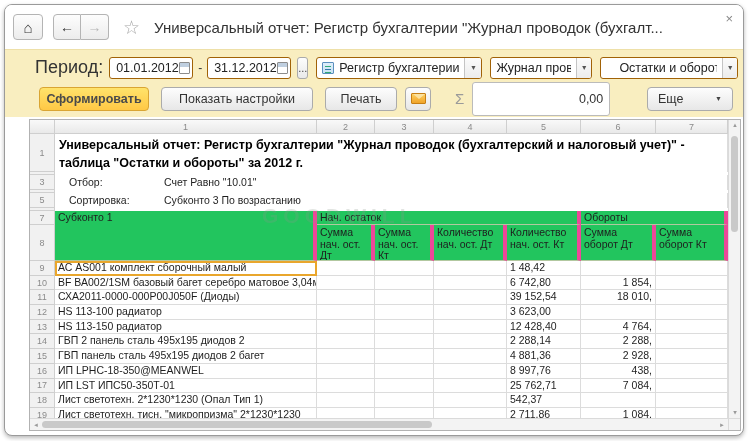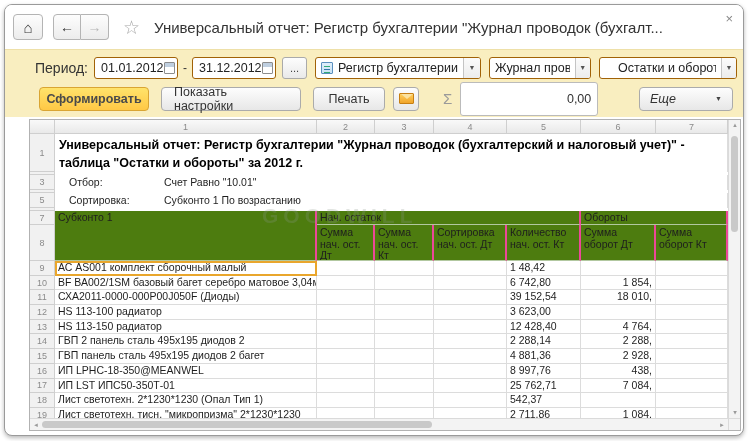--- a/index.html
+++ b/index.html
@@ -17,47 +17,47 @@
   .nav-group .tb-btn:first-child { border-radius:4px 0 0 4px; border-left-width:1px; }
   .nav-group .tb-btn:last-child { border-radius:0 4px 4px 0; color:#b5b5b5; }
   .star { margin-left:14px; font-size:19px; color:#a8a8a8; }
   .win-title { margin-left:14px; font-size:15px; color:#333; white-space:nowrap; overflow:hidden; }
   .close-x { margin-left:auto; align-self:flex-start; margin-top:6px; font-size:13px; color:#888; cursor:default; }
 
   
   .toolbar { background:#f9eec0; border-top:1px solid #eee0a8; padding:5px 6px 6px 6px; height:68px; }
   .t-row { display:flex; align-items:center; height:25px; }
   .t-row + .t-row { margin-top:6px; }
-  .lbl { font-size:14px; color:#333; margin:0 6px 0 24px; }
+  .lbl { font-size:18px; color:#333; margin:0 6px 0 24px; }
   .field { background:#fff; border:1px solid #a16207; border-radius:3px; height:22px; display:flex; align-items:center; font-size:12.5px; color:#222; }
   .datefield { width:84px; padding:0 2px 0 6px; justify-content:space-between; }
   .cal-ico { width:13px; height:12px; border:1px solid #8d8d8d; border-radius:1px;
              background:linear-gradient(#bfcfe0 0 4px, #fff 4px); }
   .dash { font-size:12px; color:#333; margin:0 5px; }
   .mini-btn { width:28px; height:22px; margin-left:6px; border:1px solid #aaa; border-radius:3px;
               background:linear-gradient(#fdfdfd,#e9e9e9); font-size:11px; color:#444; display:flex; align-items:center; justify-content:center; }
   .combo { margin-left:8px; padding-left:5px; justify-content:space-between;text-align:center; }
   .combo .val { white-space:nowrap; overflow:hidden; }
   .combo .dd { width:17px; height:20px; border-left:1px solid #c4c4c4; margin-left:5px; display:flex; align-items:center; justify-content:center; font-size:7px; color:#555; background:linear-gradient(#fbfbfb,#ececec); border-radius:0 2px 2px 0;}
   .reg-ico { width:12px; height:12px; margin-right:5px; flex:none; border:1px solid #5a8fbe; border-radius:1px;
              background:linear-gradient(#dfeefa,#c8e2f4); position:relative; }
   .reg-ico:before { content:""; position:absolute; left:2px; top:3px; right:2px; height:1px; background:#3a7; box-shadow:0 3px 0 #37a, 0 6px 0 #3a7; }
   .c1 { width:172px; } .c2 { width:102px; } .c3 { width:138px;padding-left:18px; }
 
   .btn { height:24px; border:1px solid #ababab; border-radius:4px; background:linear-gradient(#fdfdfd,#e7e7e7);
          font-size:12.5px; color:#333; display:flex; align-items:center; justify-content:center; padding:0 12px; }
   .btn-generate { background:linear-gradient(#ffe36b,#ffc845); border-color:#d9a533; color:#4a4a4a; font-weight:bold; width:110px; margin-left:28px;text-align:right; }
-  .btn-settings { margin-left:12px; width:140px; }
+  .btn-settings { margin-left:12px; width:152px; }
   .btn-print { margin-left:12px; width:72px; }
   .btn-mail { margin-left:8px; width:26px; padding:0; }
   .env { width:15px; height:11px; background:linear-gradient(#ffcf5e,#f0a42a); border:1px solid #c77f14; border-radius:1px; position:relative; }
   .env:before { content:""; position:absolute; left:1px; top:0; border-left:6px solid transparent; border-right:6px solid transparent; border-top:5px solid #fbe2a0; }
   .sigma { font-size:15px; color:#9a9a9a; margin:0 8px 0 24px; }
   .sum-field { width:138px; padding:16px 6px; justify-content:flex-end; border-color:#bbb; color:#333; }
-  .btn-more { margin-left:auto; margin-right:4px; width:94px; justify-content:space-between; padding:0 10px;font-style:italic; }
+  .btn-more { margin-left:auto; margin-right:4px; width:86px; justify-content:space-between; padding:0 10px; }
   .btn-more .dd-arrow { font-size:7px; color:#444; }
 
   
   .sheet { position:absolute; left:24px; top:114px; width:712px; height:312px; border:1px solid #b2b2b2; background:#fff; }
   .sheet-content { position:absolute; left:0; top:0; right:12px; bottom:12px; overflow:hidden; }
   .grid { display:grid; grid-template-columns:25px 262px 58px 59px 73px 74px 75px minmax(0,1fr); }
   .rn, .ch { background:#f1f1f1; color:#8a8a8a; font-size:9px; display:flex; align-items:center; justify-content:center;
              border-right:1px solid #cfcfcf; border-bottom:1px solid #cfcfcf; }
   .ch { background:linear-gradient(#f9f9f9,#e9e9e9); }
   .colhead { height:14px; }
@@ -65,21 +65,21 @@
           padding:1px 3px; overflow:hidden; white-space:nowrap; }
   .mergecell { grid-column:2 / -1; border-bottom:none; }
   .titlerow { height:38px; }
   .titlerow .mergecell { font-weight:bold; font-size:12.5px; line-height:1.45; padding:2px 4px; white-space:normal; color:#000; }
   .thinrow { height:3px; }
   .thinrow .rn { border-bottom:1px solid #cfcfcf; }
   .thinrow .mergecell { border:none; }
   .inforow { height:15px; }
   .inforow .mergecell { display:flex;padding-left:14px; }
   .inforow .ilabel { width:95px; flex:none; }
-  .green { background:#4d7c0f; border-right:2px solid #ec4899; border-bottom:1px solid #b2c8a0; }
+  .green { background:#22c55e; border-right:4px solid #ec4899; border-bottom:1px solid #b2c8a0; }
   .hdr { grid-template-rows:14px 36px; }
   .hdr .cell { line-height:11.5px; }
   .sub { white-space:normal; padding-top:2px; }
   .datarow { height:14.7px; }
   .datarow .cell { line-height:13px; padding-top:0; }
   .num { text-align:right; }
   .selected { outline:2px solid #e9a62c; outline-offset:-2px; }
 
   .vscroll { position:absolute; top:0; right:0; bottom:12px; width:12px; background:#f3f3f3; border-left:1px solid #dadada; }
   .hscroll { position:absolute; left:0; bottom:0; right:12px; height:12px; background:#f3f3f3; border-top:1px solid #dadada; }
@@ -194,38 +194,38 @@
 
       <div class="grid thinrow">
         <div class="rn"></div>
           <div class="cell mergecell"></div>
       </div>
 
       <div class="grid inforow">
         <div class="rn">5</div>
         <div class="cell mergecell">
           <span class="ilabel">Сортировка:</span>
-          <span>Субконто 1 По возрастанию</span>
+          <span>Субконто 3 По возрастанию</span>
         </div>
       </div>
 
       <div class="grid thinrow">
         <div class="rn"></div>
           <div class="cell mergecell"></div>
       </div>
 
       <div class="grid hdr">
         <div class="rn" style="grid-column:1;grid-row:1;">7</div>
         <div class="rn" style="grid-column:1;grid-row:2;">8</div>
         <div class="cell green" style="grid-column:2;grid-row:1/3;">Субконто 1</div>
         <div class="cell green" style="grid-column:7/9;grid-row:1;">Обороты</div>
         <div class="cell green" style="grid-column:3/7;grid-row:1;">Нач. остаток</div>
         <div class="cell green sub" style="grid-column:3;grid-row:2;">Сумма нач. ост. Дт</div>
         <div class="cell green sub" style="grid-column:4;grid-row:2;">Сумма нач. ост. Кт</div>
-        <div class="cell green sub" style="grid-column:5;grid-row:2;">Сортировка нач. ост. Дт</div>
+        <div class="cell green sub" style="grid-column:5;grid-row:2;">Количество нач. ост. Дт</div>
         <div class="cell green sub" style="grid-column:6;grid-row:2;">Количество нач. ост. Кт</div>
         <div class="cell green sub" style="grid-column:7;grid-row:2;">Сумма оборот Дт</div>
         <div class="cell green sub" style="grid-column:8;grid-row:2;">Сумма оборот Кт</div>
       </div>
 
       <div id="rows-host">
   <div class="grid datarow">
     <div class="rn">9</div>
     <div class="cell name-cell selected">АС AS001 комплект сборочный малый</div>
     <div class="cell"></div>

